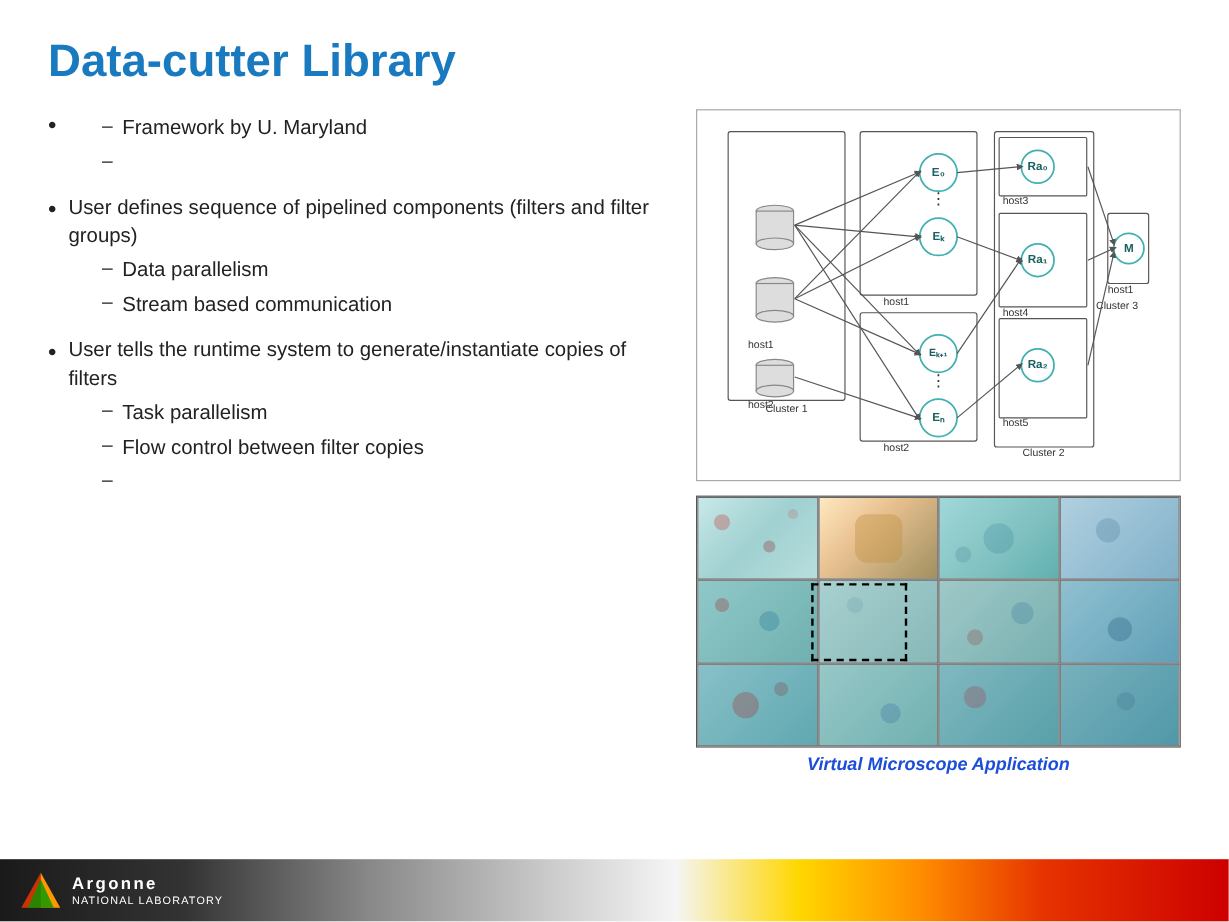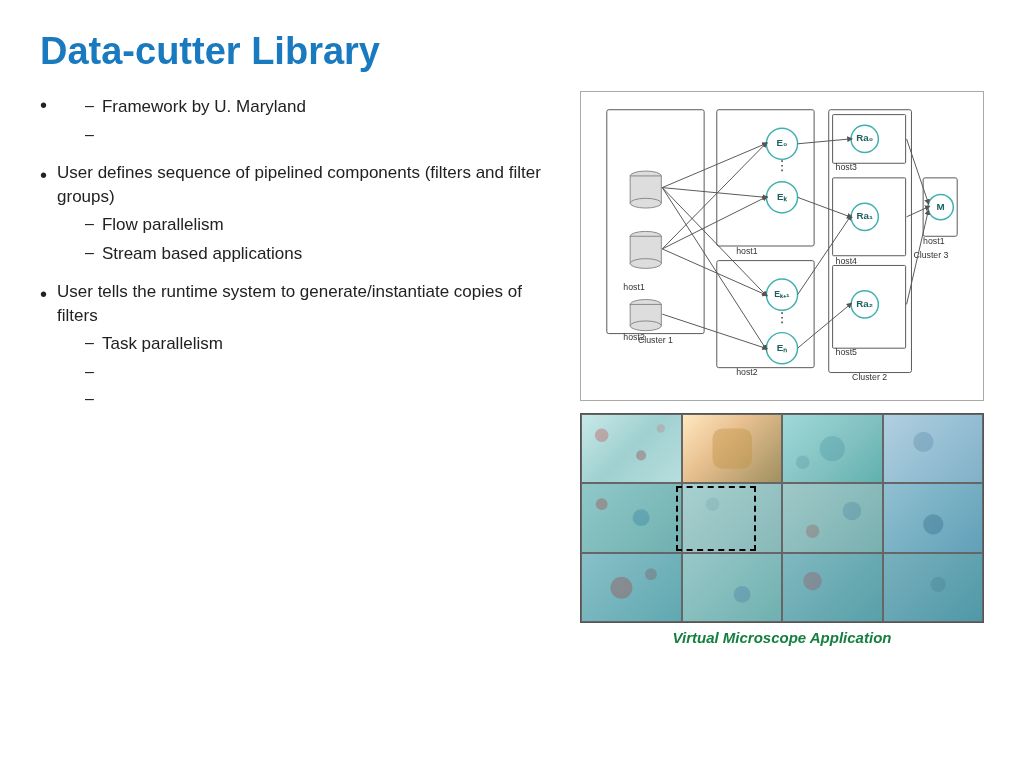--- a/index.html
+++ b/index.html
@@ -132,21 +132,21 @@
       width: 80px;
       height: 65px;
       pointer-events: none;
       z-index: 10;
     }
 
     .caption {
       font-size: 15px;
       font-weight: bold;
       font-style: italic;
-      color: #15803d;
+      color: #1d4ed8;
       margin-top: 6px;
       text-align: center;
     }
 
     
     .bottom-bar {
       position: absolute;
       bottom: 0;
       left: 0;
       width: 1024px;
@@ -234,41 +234,42 @@
         </div>
       </div>
 
       <div class="bullet-item">
         <span class="bullet-dot">•</span>
         <div class="bullet-text">
           <span>User defines sequence of pipelined components (filters and filter groups)</span>
           <div class="sub-bullets">
             <div class="sub-bullet-item">
               <span class="sub-dash">–</span>
-              <span>Flow parallelism</span>
-            </div>
-            <div class="sub-bullet-item">
-              <span class="sub-dash">–</span>
-              <span>Stream based applications</span>
+              <span>Data parallelism</span>
+            </div>
+            <div class="sub-bullet-item">
+              <span class="sub-dash">–</span>
+              <span>Stream based communication</span>
             </div>
           </div>
         </div>
       </div>
 
       <div class="bullet-item">
         <span class="bullet-dot">•</span>
         <div class="bullet-text">
           <span>User tells the runtime system to generate/instantiate copies of filters</span>
           <div class="sub-bullets">
             <div class="sub-bullet-item">
               <span class="sub-dash">–</span>
               <span>Task parallelism</span>
             </div>
             <div class="sub-bullet-item">
               <span class="sub-dash">–</span>
+              <span>Flow control between filter copies</span>
             </div>
             <div class="sub-bullet-item">
               <span class="sub-dash">–</span>
             </div>
           </div>
         </div>
       </div>
 
     </div>
 
@@ -444,14 +445,29 @@
 
           <div class="dashed-rect"></div>
         </div>
         <div class="caption">Virtual Microscope Application</div>
       </div>
 
     </div>
 
   </div>
 
+  <div class="bottom-bar">
+    <div class="argonne-logo">
+
+      <svg class="argonne-triangle" viewBox="0 0 40 40">
+        <polygon points="20,2 38,36 2,36" fill="#4a4a4a" opacity="0.3"></polygon>
+        <polygon points="20,4 22,36 2,36" fill="#cc3300"></polygon>
+        <polygon points="20,4 38,36 20,36" fill="#ff9900"></polygon>
+        <polygon points="20,10 32,36 8,36" fill="#009900" opacity="0.8"></polygon>
+      </svg>
+      <div>
+        <div class="argonne-text" style="font-size:14px;letter-spacing:2px;">Argonne</div>
+        <div class="argonne-text" style="font-size:9px;font-weight:normal;letter-spacing:1px;">NATIONAL LABORATORY</div>
+      </div>
+    </div>
+  </div>
 
 </div>
 
 </body></html>

